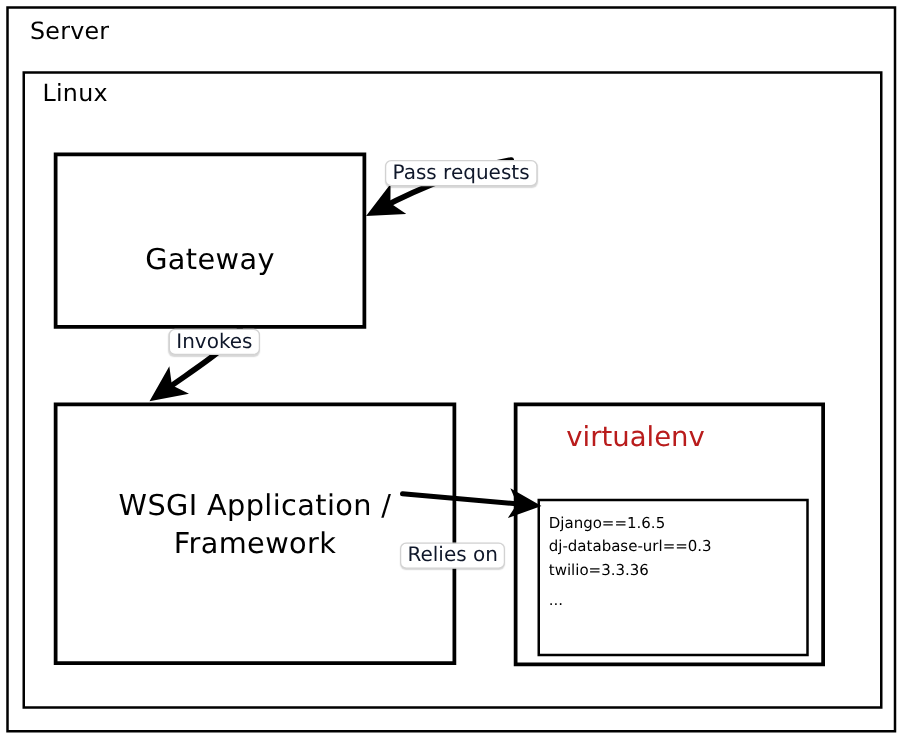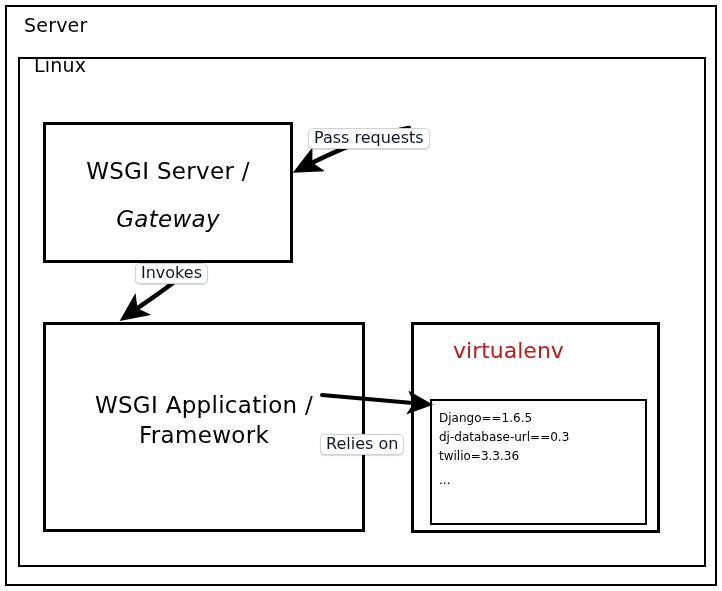--- a/index.html
+++ b/index.html
@@ -113,25 +113,24 @@
 </style>
 </head>
 <body>
 
 <div id="canvas">
 
   <div class="box" style="left:5px; top:5px; width:712px; height:581px;"></div>
   <div class="container-label" style="left:24px; top:14px;">Server</div>
 
   <div class="box" style="left:18px; top:57px; width:688px; height:510px;"></div>
-  <div class="container-label" style="left:34px; top:54px;">Linux</div>
+  <div class="container-label" style="left:34px; top:64px;">Linux</div>
 
   <div class="node" style="left:43px; top:122px; width:250px; height:141px;">
-    <div class="node-title" style="top:31px;">WSGI Server /</div>
-    <div class="node-title" style="top:79px;font-style:italic;">Gateway</div>
+    <div class="node-title" style="top:68px;">Gateway</div>
   </div>
 
 
   <div class="node" style="left:43px; top:322px; width:322px; height:210px;">
     <div class="node-title" style="top:65px;">WSGI Application /</div>
     <div class="node-title" style="top:95px;">Framework</div>
   </div>
 
   <div class="node" style="left:411px; top:322px; width:249px; height:211px;">
     <div style="position:absolute; left:17px; top:13px; font-size:22px; line-height:26px; color:#b91c1c;margin-left:22px;">virtualenv</div>

